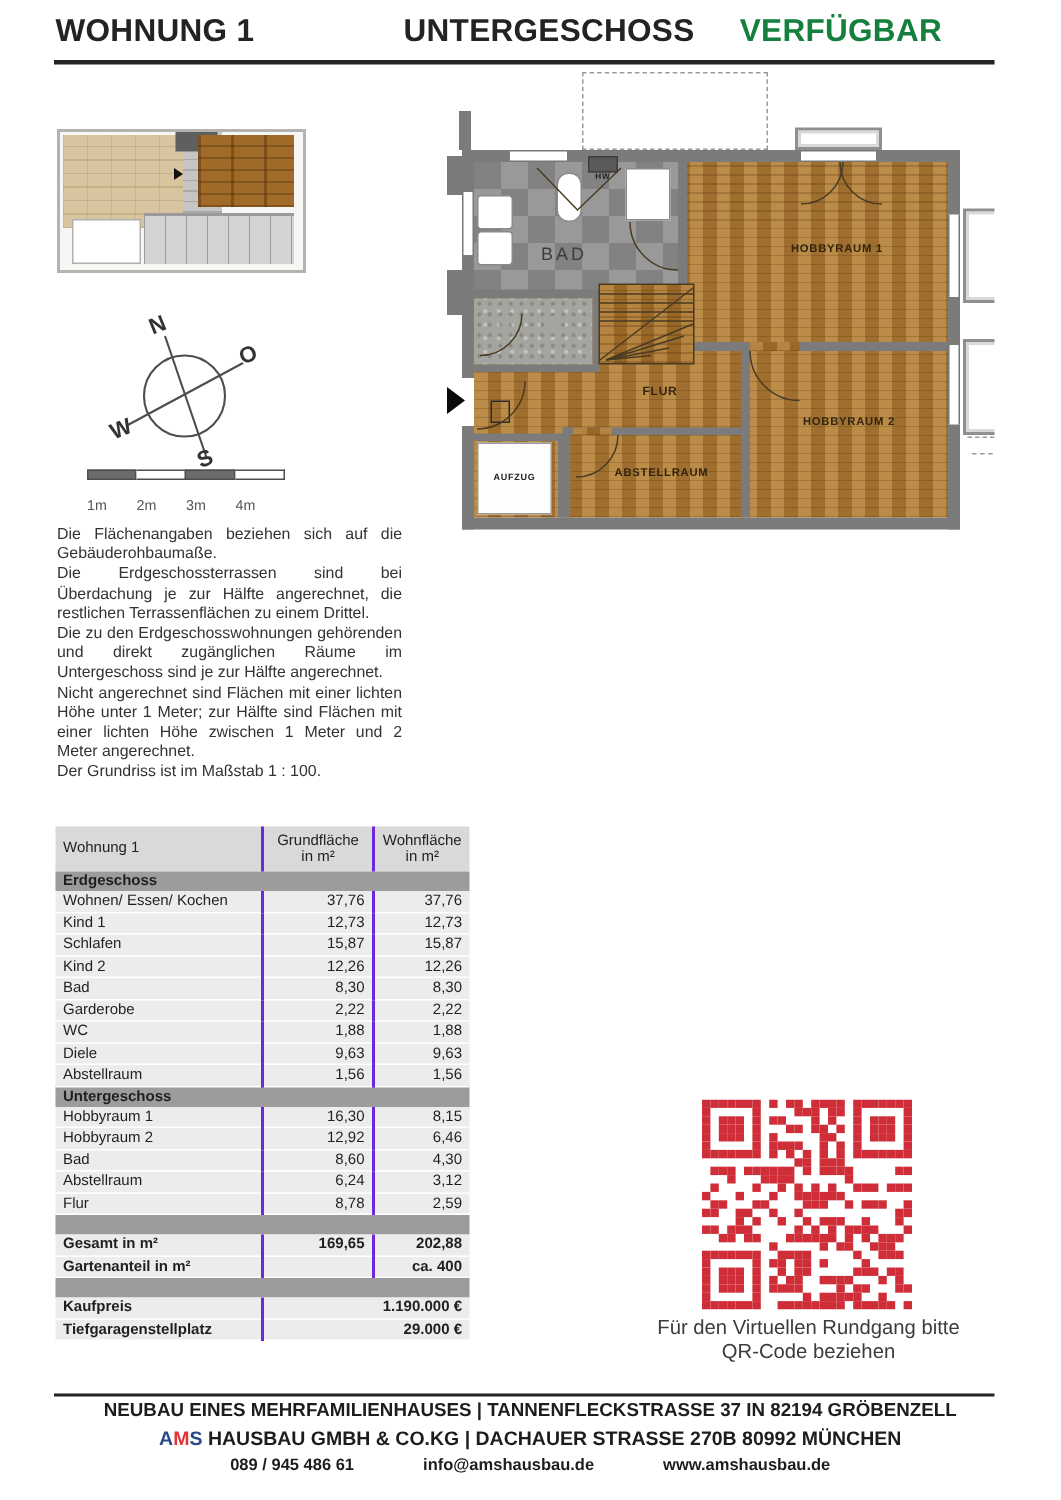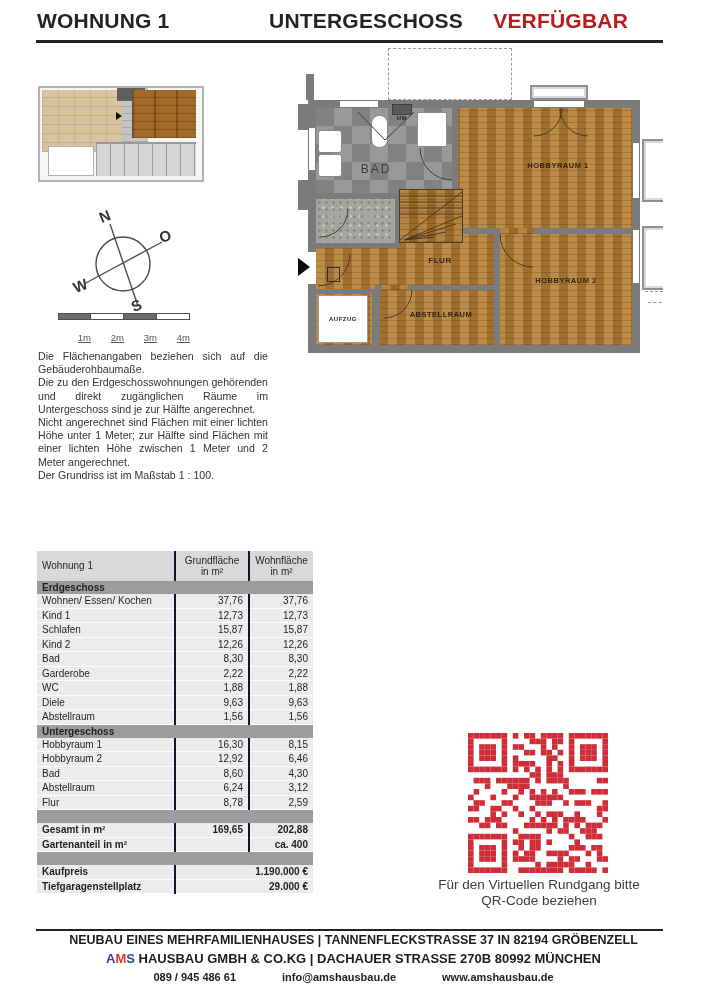--- a/index.html
+++ b/index.html
@@ -27,21 +27,21 @@
      background-image:repeating-linear-gradient(90deg,#9b9b9b 0 1px,transparent 1px 14px);}
   .mp-white{left:8px;top:58px;width:44px;height:28px;background:#fff;border:1px solid #b0b0b0;}
   .mp-arrow{left:76px;top:24px;width:0;height:0;border-top:4px solid transparent;border-bottom:4px solid transparent;border-left:6px solid #111;}
   
   .compass{position:absolute;left:70px;top:206px;}
   .scalebar{position:absolute;left:58px;top:313px;width:134px;}
   .sb-seg{display:inline-block;width:33px;height:7px;vertical-align:top;border:1px solid #4d4d4d;border-left:none;box-sizing:border-box;}
   .sb-seg:first-child{border-left:1px solid #4d4d4d;}
   .sb-d{background:#6b6b6b;} .sb-w{background:#fff;}
   .sb-labels{font-size:9.5px;color:#555;margin-top:1px;white-space:nowrap;}
-  .sb-labels span{display:inline-block;width:33px;text-align:right;text-decoration:underline;}
+  .sb-labels span{display:inline-block;width:33px;text-align:left;}
   
   .notes{position:absolute;left:38px;top:350px;width:230px;font-size:10.6px;line-height:13.2px;color:#333;text-align:justify;}
   .notes p{margin:0;}
   
   .mainplan{position:absolute;left:296px;top:44px;width:410px;height:330px;}
   .fp{position:absolute;box-sizing:border-box;}
   .wall{background:#7b7b7b;}
   .wood{background:#ad7a35;
      background-image:repeating-linear-gradient(0deg,rgba(70,40,5,.22) 0 1px,transparent 1px 6px),
                       repeating-linear-gradient(90deg,rgba(255,225,160,.18) 0 9px,rgba(60,30,0,.12) 9px 18px);}
@@ -62,21 +62,21 @@
   .dash-h{border-top:1.5px dashed #9a9a9a;} .dash-v{border-left:1.5px dashed #9a9a9a;}
   .roomlabel{position:absolute;font-weight:700;color:#33240f;letter-spacing:.5px;text-align:center;white-space:nowrap;}
   .lbl-bad{color:#3c3c3c;font-weight:400;font-size:12px;letter-spacing:2px;}
   .tri{width:0;height:0;border-top:9px solid transparent;border-bottom:9px solid transparent;border-left:12px solid #0a0a0a;}
   .elev{background:#fdfdfd;border:1.5px solid #9a9a9a;display:flex;align-items:center;justify-content:center;}
   .hwbox{background:#5a5a5a;border:1px solid #3d3d3d;}
   svg.overlay{position:absolute;left:0;top:0;pointer-events:none;}
   
   .area-table{position:absolute;left:37px;top:551px;border-collapse:collapse;width:276px;font-size:10px;color:#1f1f1f;}
   .area-table td{padding:0 5px;vertical-align:middle;}
-  .area-table td+td{border-left:2px solid #0f172a;}
+  .area-table td+td{border-left:2px solid #6d28d9;}
   tr.t-hdr td{background:#d9d9d9;height:30px;text-align:center;line-height:1.15;}
   tr.t-hdr td:first-child{text-align:left;}
   tr.t-band td{background:#9c9c9c;height:13px;font-weight:700;}
   tr.t-row td{background:#ececec;height:13.5px;border-bottom:1.5px solid #fff;}
   tr.t-sum td{background:#ececec;height:13.5px;border-bottom:1.5px solid #fff;font-weight:700;}
   tr.t-spacer td{background:#9c9c9c;height:13px;}
   td.num{text-align:right;}
   
   .qr-wrap{position:absolute;left:468px;top:733px;width:140px;height:140px;}
   .qr-caption{position:absolute;left:378px;top:877px;width:322px;text-align:center;font-size:13.5px;color:#3c3c3c;line-height:16px;}
@@ -87,21 +87,21 @@
   .f3{top:971px;font-size:11px;display:flex;justify-content:center;gap:46px;}
   .logo-ch{font-weight:800;}
 </style>
 </head>
 <body>
 
 <div class="page">
 
   <div class="h-title h-left">WOHNUNG 1</div>
   <div class="h-title h-center">UNTERGESCHOSS</div>
-  <div class="h-title h-right" style="color: #b91c1c;">VERFÜGBAR</div>
+  <div class="h-title h-right" style="color: #15803d;">VERFÜGBAR</div>
   <div class="rule" style="top:40px;"></div>
 
   <div class="miniplan">
     <div class="mp mp-tan"></div>
     <div class="mp mp-core"></div>
     <div class="mp mp-stair"></div>
     <div class="mp mp-unit"></div>
     <div class="mp mp-cellars"></div>
     <div class="mp mp-white"></div>
     <div class="mp mp-arrow"></div>
@@ -121,20 +121,21 @@
 
   <div class="scalebar">
     <div><span class="sb-seg sb-d"></span><span class="sb-seg sb-w"></span><span class="sb-seg sb-d"></span><span class="sb-seg sb-w"></span></div>
     <div class="sb-labels">
       <span>1m</span><span>2m</span><span>3m</span><span>4m</span>
     </div>
   </div>
 
   <div class="notes">
       <p>Die Flächenangaben beziehen sich auf die Gebäuderohbaumaße.</p>
+      <p>Die Erdgeschossterrassen sind bei Überdachung je zur Hälfte angerechnet, die restlichen Terrassenflächen zu einem Drittel.</p>
       <p>Die zu den Erdgeschosswohnungen gehörenden und direkt zugänglichen Räume im Untergeschoss sind je zur Hälfte angerechnet.</p>
       <p>Nicht angerechnet sind Flächen mit einer lichten Höhe unter 1 Meter; zur Hälfte sind Flächen mit einer lichten Höhe zwischen 1 Meter und 2 Meter angerechnet.</p>
       <p>Der Grundriss ist im Maßstab 1 : 100.</p>
     </div>
 
   <div class="mainplan">
 
     <div class="fp dashedbox" style="left:92px;top:4px;width:124px;height:52px;"></div>
 
     <div class="fp wall" style="left:2px;top:60px;width:10px;height:26px;"></div>

